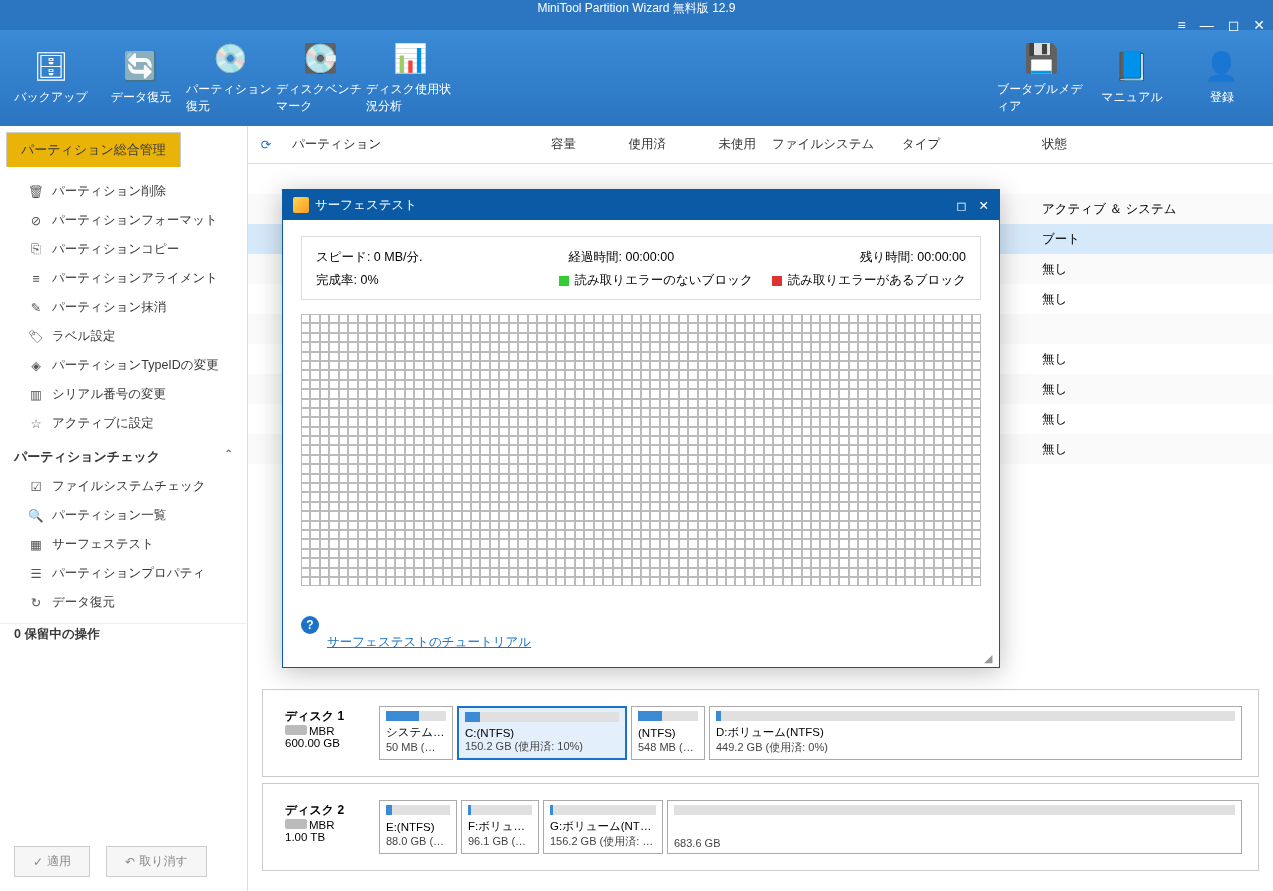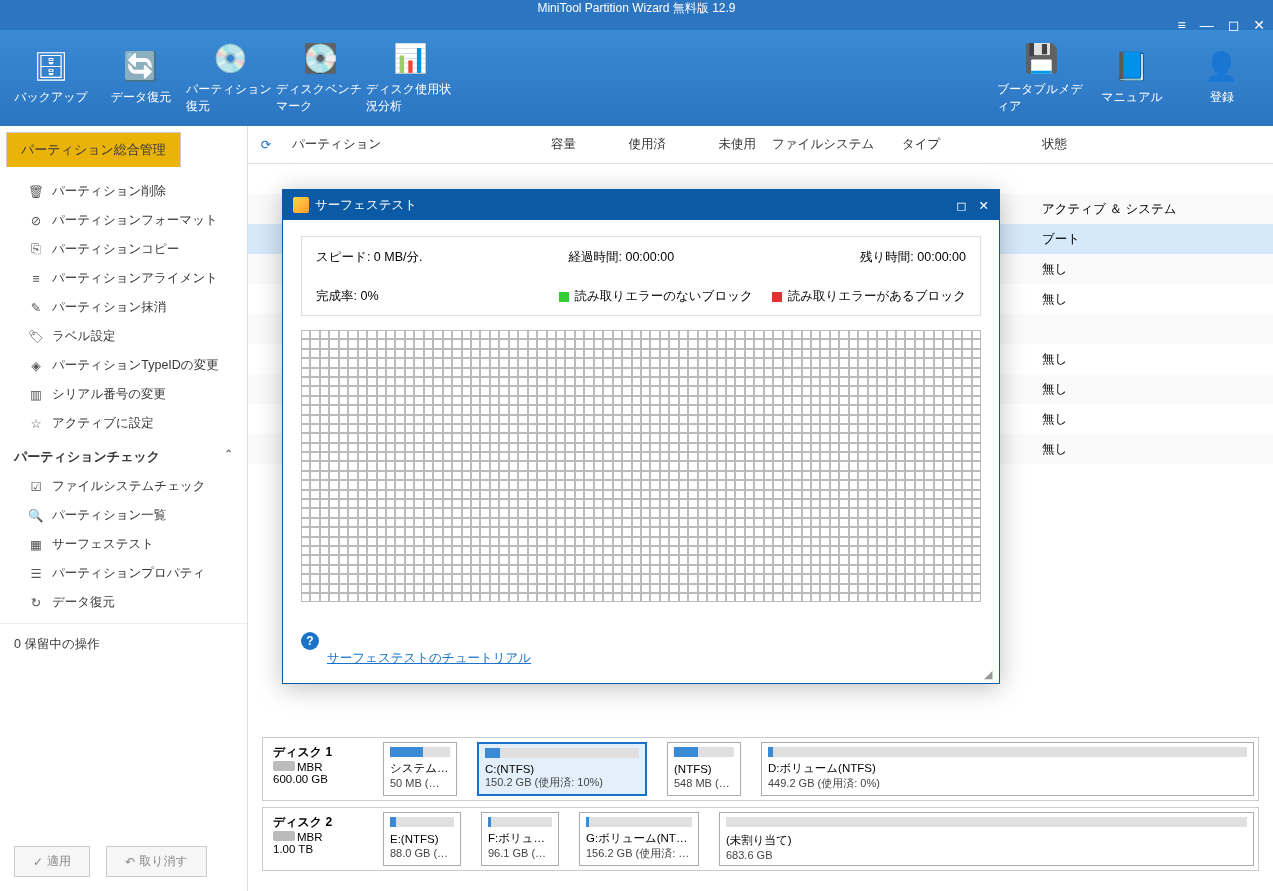--- a/index.html
+++ b/index.html
@@ -16,21 +16,21 @@
 .tool-spacer { flex: 1; }
 
 .main { display: flex; height: calc(891px - 30px - 96px); background: #fff; }
 
 .sidebar { width: 248px; border-right: 1px solid #ddd; padding: 6px 0; font-size: 12.5px; color: #393939; overflow: hidden; }
 .tab-hdr { background: #eab308; border: 1px solid #ccc; border-bottom: none; padding: 8px 14px; margin: 0 6px; display: inline-block; font-size: 13px; }
 .side-item { display: flex; align-items: center; padding: 6px 12px 6px 28px; cursor: pointer; gap: 8px; }
 .side-item .sicon { width: 16px; text-align: center; color: #555; }
 .side-section { padding: 10px 14px 6px 14px; font-weight: bold; font-size: 13px; display: flex; align-items: flex-start; }
 .side-section .chev { margin-left: auto; font-size: 10px; color: #777; }
-.pending { padding: 12px 14px; font-weight: normal; font-size: 12.5px; border-top: 1px solid #eee; margin-top: 6px; }
+.pending { padding: 2px 14px; font-weight: bold; font-size: 12.5px; border-top: 1px solid #eee; margin-top: 6px; }
 .bottom-btns { position: absolute; bottom: 14px; left: 14px; display: flex; gap: 16px; }
 .bottom-btns button { background: #f6f6f6; border: 1px solid #ccc; color: #888; padding: 6px 18px; font-size: 12px; cursor: pointer; display: flex; align-items: center; gap: 4px; }
 
 .content { flex: 1; position: relative; }
 .grid-hdr { display: flex; font-size: 12.5px; color: #333; border-bottom: 1px solid #ddd; height: 38px; align-items: center; }
 .grid-hdr div { padding: 0 8px; }
 .col-reload { width: 36px; text-align: center; color: #1a73c9; }
 .col-part { width: 200px; }
 .col-cap { width: 100px; text-align: right; }
 .col-used { width: 90px; text-align: right; }
@@ -39,41 +39,41 @@
 .col-type { width: 140px; }
 .col-state { flex: 1; }
 
 .grid-body { font-size: 12.5px; }
 .grid-row { display: flex; height: 30px; align-items: center; }
 .grid-row.striped { background: #fafafa; }
 .grid-row.selected { background: #d6e9fb; }
 .grid-row div { padding: 0 8px; overflow: hidden; }
 
 .disk-panels { position: absolute; bottom: 14px; left: 14px; right: 14px; }
-.disk-row { display: flex; border: 1px solid #ccc; padding: 4px; margin-bottom: 6px; gap: 20px; font-size: 11.5px; }
+.disk-row { display: flex; border: 1px solid #ccc; padding: 16px; margin-bottom: 6px; gap: 4px; font-size: 11.5px; }
 .disk-label { width: 96px; padding: 2px 6px; }
 .disk-label .dname { font-weight: bold; font-size: 12px; }
 .disk-label .dicon { display: inline-block; width: 22px; height: 10px; background: #bbb; border-radius: 2px; margin-right: 2px; }
 .part-box { border: 1px solid #aaa; padding: 4px 6px; min-width: 70px; display: flex; flex-direction: column; justify-content: space-between; }
 .part-box.selected { border: 2px solid #1a73c9; background: #e3f0fb; }
 .part-bar { height: 10px; background: #e0e0e0; margin-bottom: 4px; position: relative; }
 .part-bar .fill { position: absolute; left: 0; top: 0; bottom: 0; background: #3a8ad6; }
 .part-name { font-size: 11.5px; white-space: nowrap; overflow: hidden; text-overflow: ellipsis; }
 .part-usage { font-size: 11px; color: #444; white-space: nowrap; overflow: hidden; text-overflow: ellipsis; }
 
 
 .dialog-mask { position: absolute; left: 282px; top: 189px; width: 718px; background: #fff; border: 1px solid #0a5aa6; box-shadow: 0 4px 24px rgba(0,0,0,.25); font-size: 12.5px; }
 .dlg-title { background: #0a5aa6; color: #fff; height: 30px; display: flex; align-items: center; padding: 0 10px; }
 .dlg-title .dlgicon { width: 16px; height: 16px; margin-right: 6px; background: linear-gradient(135deg,#ffd54a,#ff9c2a); border-radius: 2px; }
 .dlg-title .dctrls { margin-left: auto; display: flex; gap: 12px; }
 .dlg-body { padding: 16px 18px; }
 .info-box { border: 1px solid #ddd; padding: 12px 14px 10px 14px; }
 .info-row { display: flex; align-items: center; margin-bottom: 14px; gap: 4px; }
 .start-btn { margin-left: auto; border: 2px solid #d22; background: #fff; padding: 4px 20px; cursor: pointer; font-size: 13px; }
-.info-row2 { display: flex; gap: 36px; margin-bottom: 22px; }
+.info-row2 { display: flex; gap: 36px; margin-bottom: 6px; }
 .info-row3 { display: flex; align-items: center; gap: 10px; }
 .legend { display: flex; align-items: center; gap: 6px; }
 .swatch { width: 10px; height: 10px; display: inline-block; }
 .swatch.green { background: #3c3; }
 .swatch.red { background: #d33; }
 
 .blocks { margin-top: 14px; border: 0; }
 .blocks-grid { display: grid; grid-template-columns: repeat(72, 1fr); gap: 0; }
 .blk { width: 9.4px; height: 9.4px; border: 1px solid #bbb; background: #fff; }
 
@@ -385,21 +385,20 @@
           </div>
         <div class="part-box" style="width:120px">
             <div class="part-bar">
               <div class="fill" style="width:3%"></div>
             </div>
             <div class="part-name">G:ボリューム(NTFS)</div>
             <div class="part-usage">156.2 GB (使用済: 0%</div>
           </div>
         <div class="part-box" style="flex:1">
             <div class="part-bar"></div>
-            <div class="part-name">(未割り当て)</div>
             <div class="part-usage">683.6 GB</div>
           </div>
       </div>
     </div>
   </div>
 </div>
 
 <div class="dialog-mask">
   <div class="dlg-title">
     <div class="dlgicon"></div>

